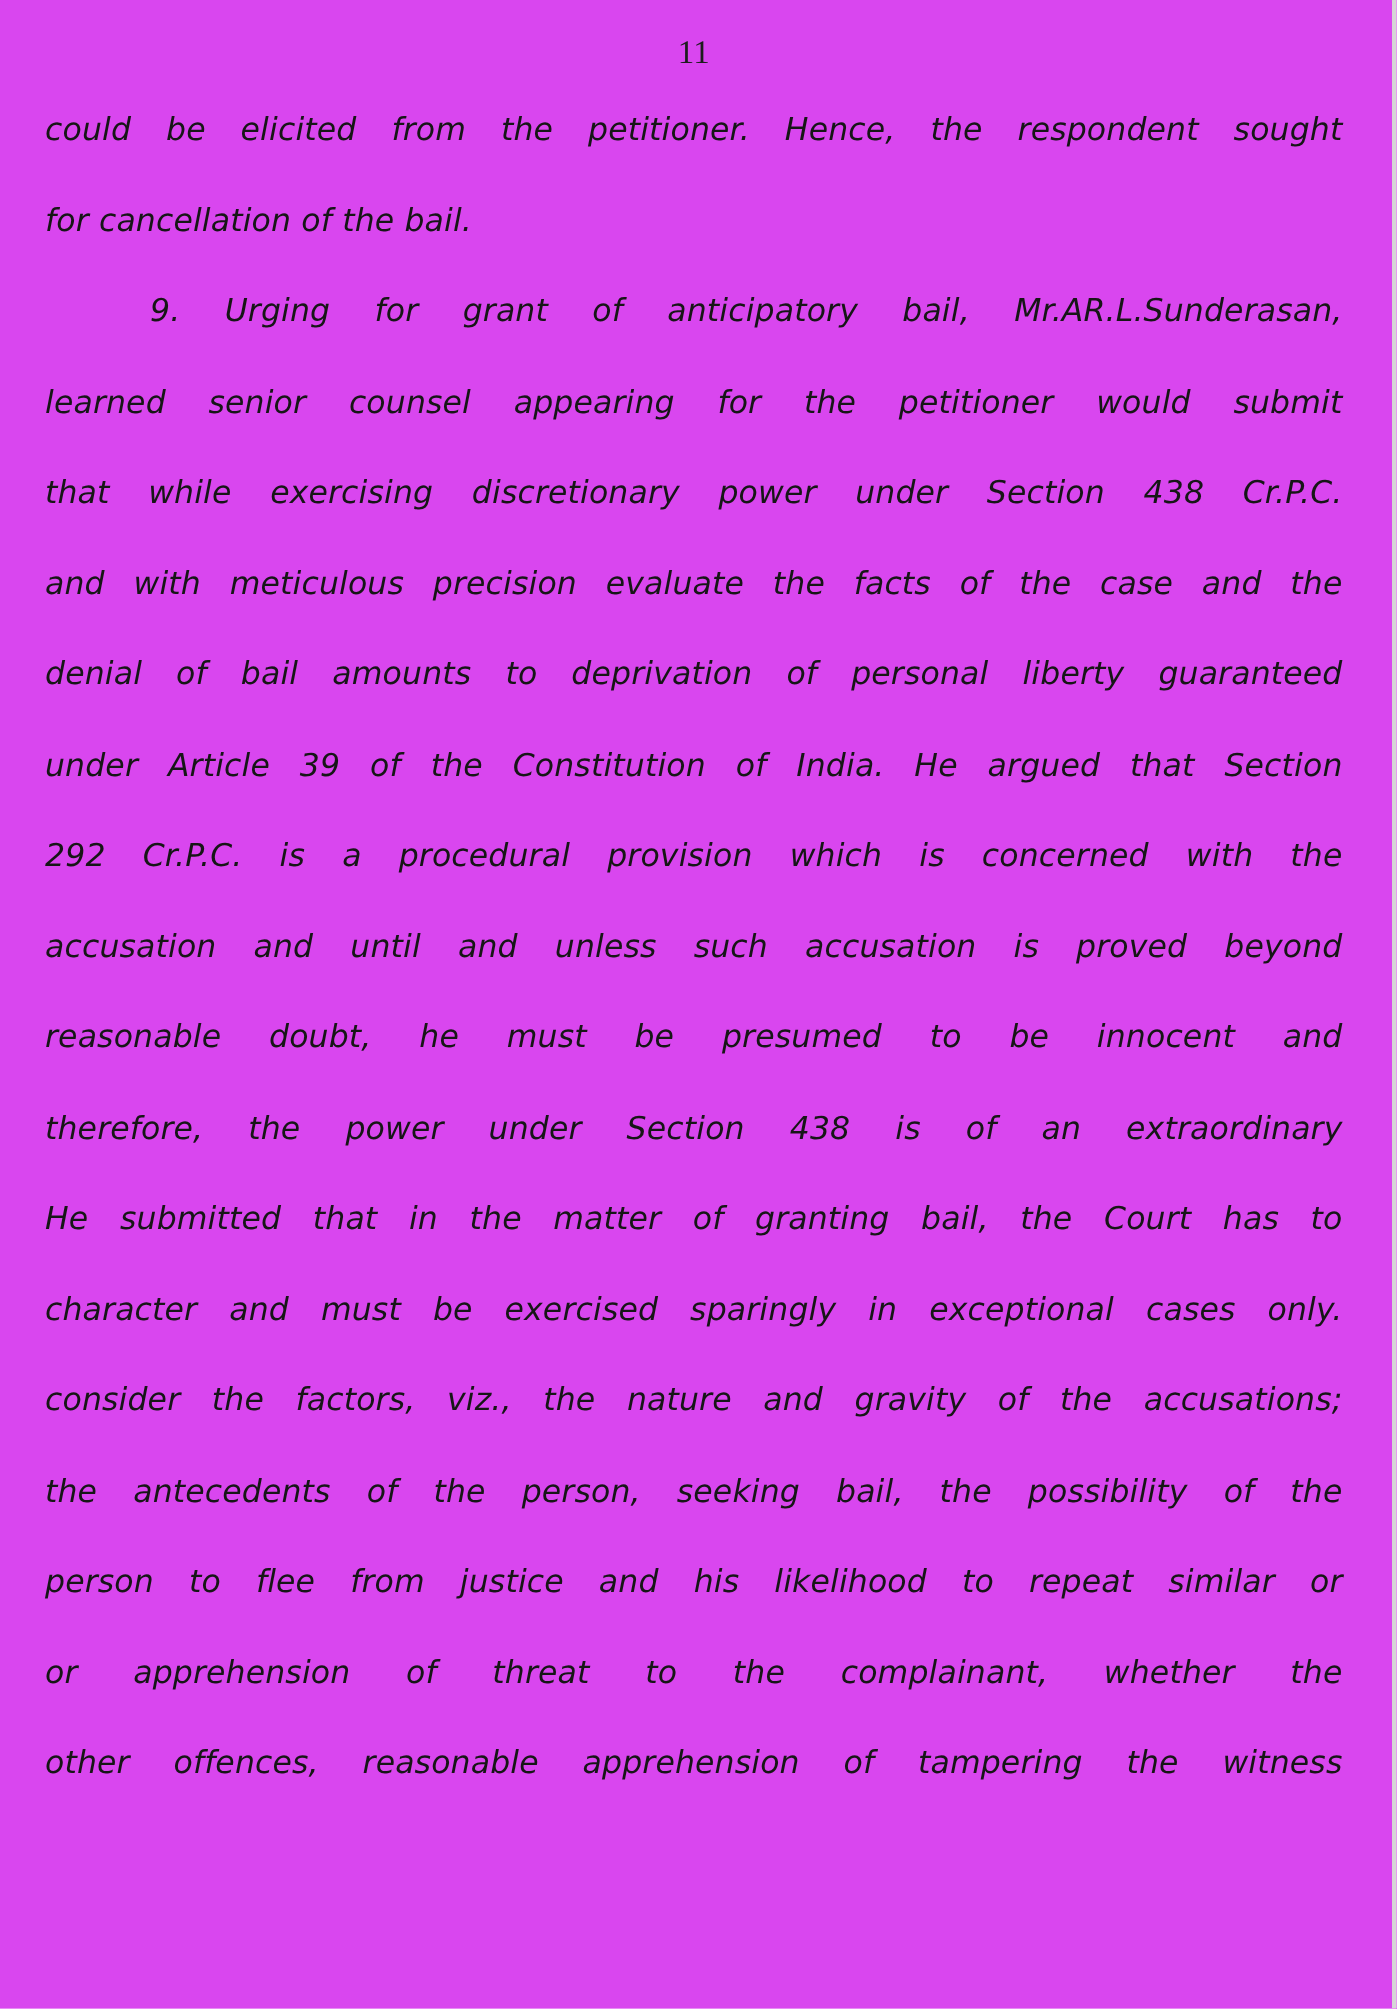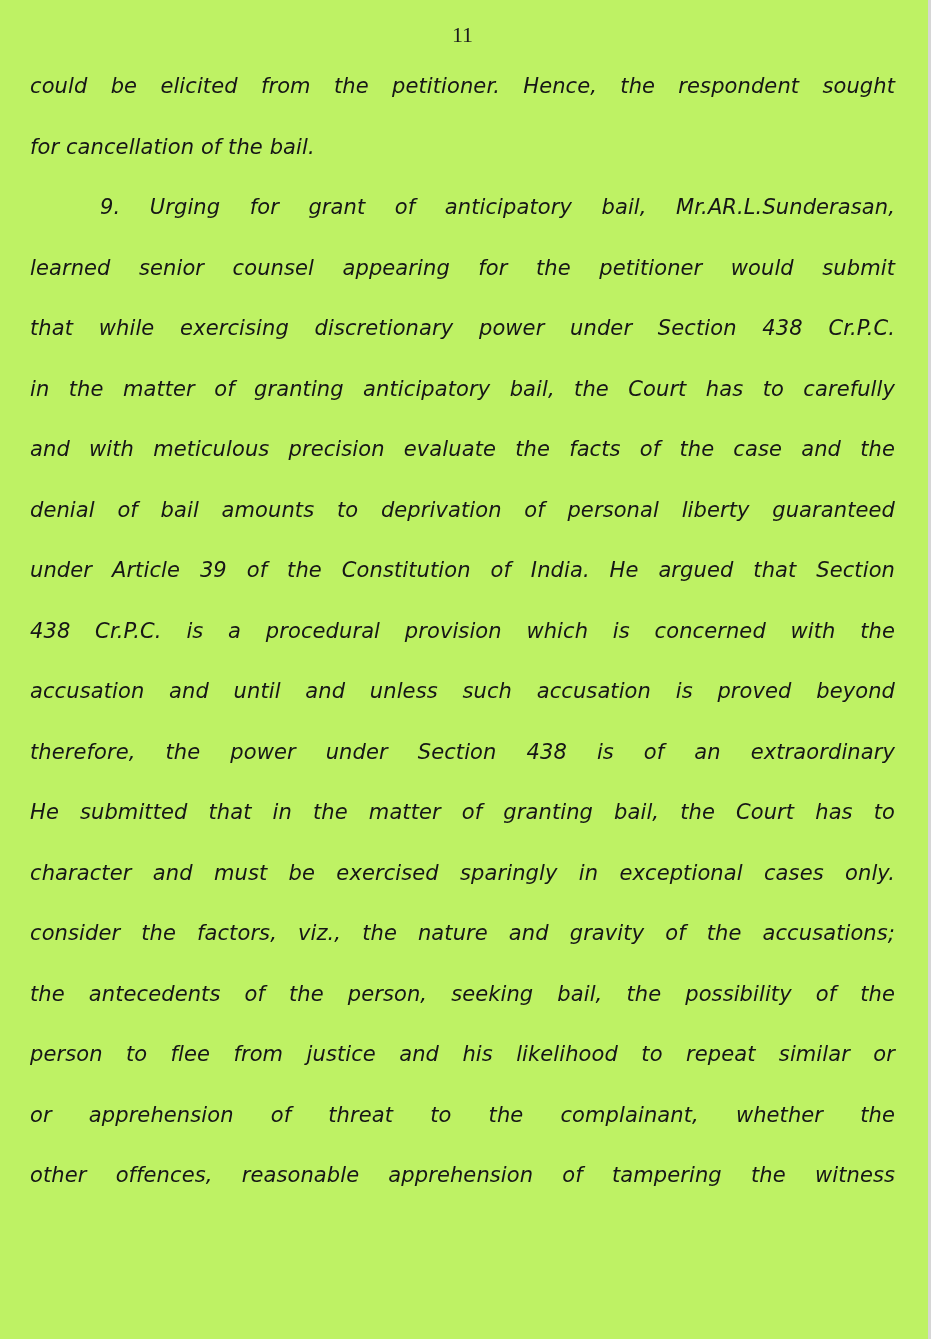--- a/index.html
+++ b/index.html
@@ -7,21 +7,21 @@
   body {
     background: #ffffff;
     font-family: "DejaVu Sans", sans-serif;
     color: #161616;
     overflow: hidden;
   }
   .page {
     position: relative;
     width: 931px;
     height: 1339px;
-    background: #bef264;
+    background: #d946ef;
     padding: 22px 36px 0 30px;
   }
   .scan-edge {
     position: absolute;
     top: 0; right: 0;
     width: 3px; height: 100%;
     background: #d6d6d6;
   }
   .page-number {
     text-align: center;
@@ -60,26 +60,26 @@
 
   <div class="page-number">11</div>
 
   <div class="page-body">
 
   <div class="line justified">could be elicited from the petitioner. Hence, the respondent sought</div>
       <div class="line flush-left">for cancellation of the bail.</div>
       <div class="line justified indented">9. Urging for grant of anticipatory bail, Mr.AR.L.Sunderasan,</div>
       <div class="line justified">learned senior counsel appearing for the petitioner would submit</div>
       <div class="line justified">that while exercising discretionary power under Section 438 Cr.P.C.</div>
-      <div class="line justified">in the matter of granting anticipatory bail, the Court has to carefully</div>
       <div class="line justified">and with meticulous precision evaluate the facts of the case and the</div>
       <div class="line justified">denial of bail amounts to deprivation of personal liberty guaranteed</div>
       <div class="line justified">under Article 39 of the Constitution of India. He argued that Section</div>
-      <div class="line justified">438 Cr.P.C. is a procedural provision which is concerned with the</div>
+      <div class="line justified">292 Cr.P.C. is a procedural provision which is concerned with the</div>
       <div class="line justified">accusation and until and unless such accusation is proved beyond</div>
+      <div class="line justified">reasonable doubt, he must be presumed to be innocent and</div>
       <div class="line justified">therefore, the power under Section 438 is of an extraordinary</div>
       <div class="line justified">He submitted that in the matter of granting bail, the Court has to</div>
       <div class="line justified">character and must be exercised sparingly in exceptional cases only.</div>
       <div class="line justified">consider the factors, viz., the nature and gravity of the accusations;</div>
       <div class="line justified">the antecedents of the person, seeking bail, the possibility of the</div>
       <div class="line justified">person to flee from justice and his likelihood to repeat similar or</div>
       <div class="line justified">or apprehension of threat to the complainant, whether the</div>
       <div class="line justified">other offences, reasonable apprehension of tampering the witness</div>
     </div>
 </div>

